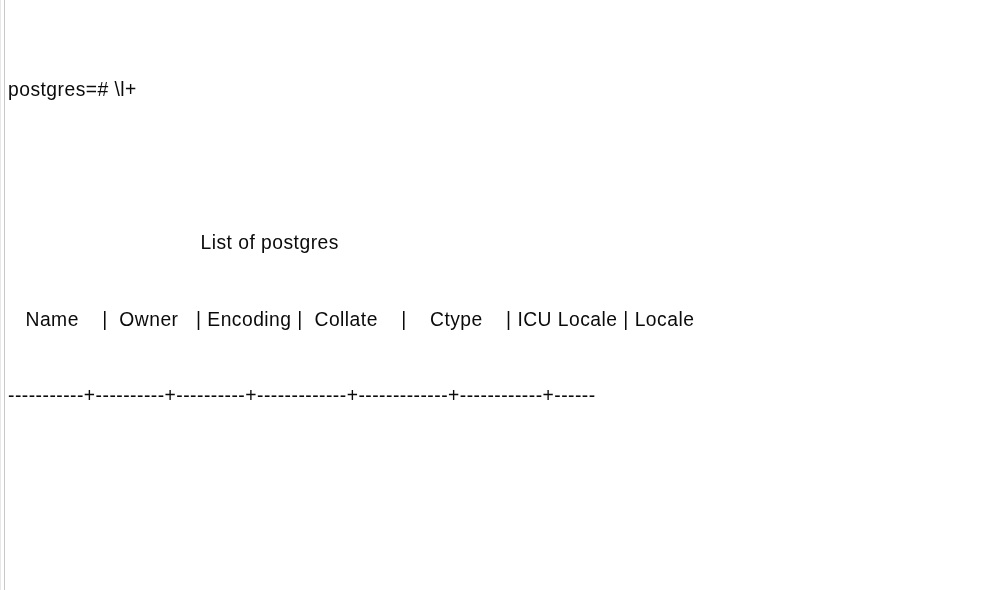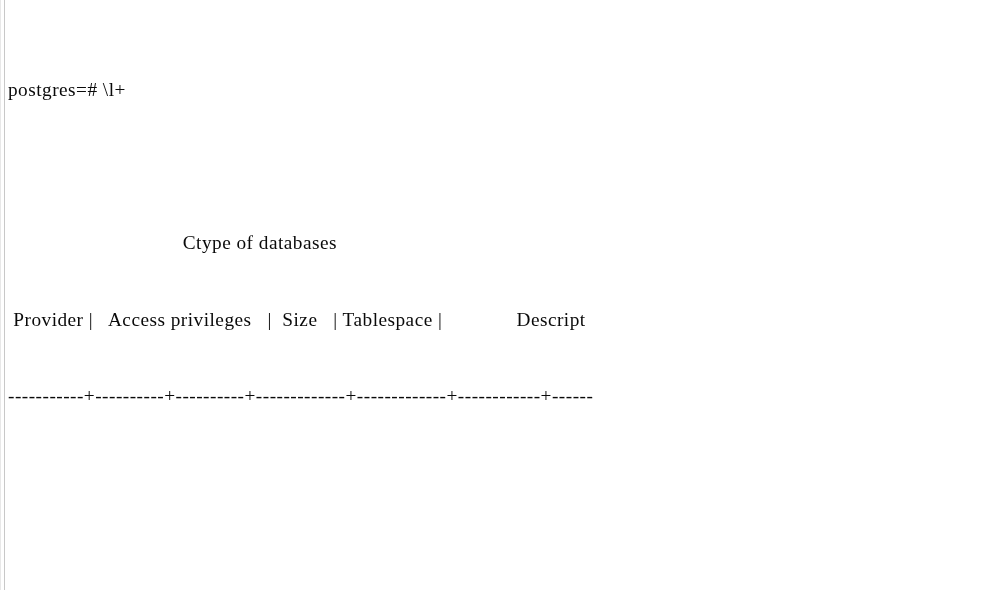--- a/index.html
+++ b/index.html
@@ -50,38 +50,38 @@
     font-size: 19.3px;
     line-height: 25.55px;
     letter-spacing: -0.02px;
     color: #0a0a0a;
     -webkit-font-smoothing: antialiased;
   }
 
   .line {
     white-space: pre;
     height: 25.55px;
-    font-family: Liberation Serif, serif;
+    font-family: Liberation Sans, sans-serif;
   }
   .line.blank { color: transparent; }
 </style>
 </head>
 <body>
 
 <div id="terminal">
 
   <div id="gutter-2"></div>
   <div id="gutter"></div>
 
   <div id="screen" style="letter-spacing: 0.4759px;">
 
     <div class="line">postgres=# \l+</div>
     <div class="line blank"></div>
-    <div class="line">                                 Ctype of databases</div>
-    <div class="line"> Provider |   Access privileges   |  Size   | Tablespace |              Descript</div>
+    <div class="line">                                 List of postgres</div>
+    <div class="line">   Name    |  Owner   | Encoding |  Collate    |    Ctype    | ICU Locale | Locale</div>
     <div class="line">-----------+----------+----------+-------------+-------------+------------+------</div>
     
     
     
     
     
     
     
     
     

